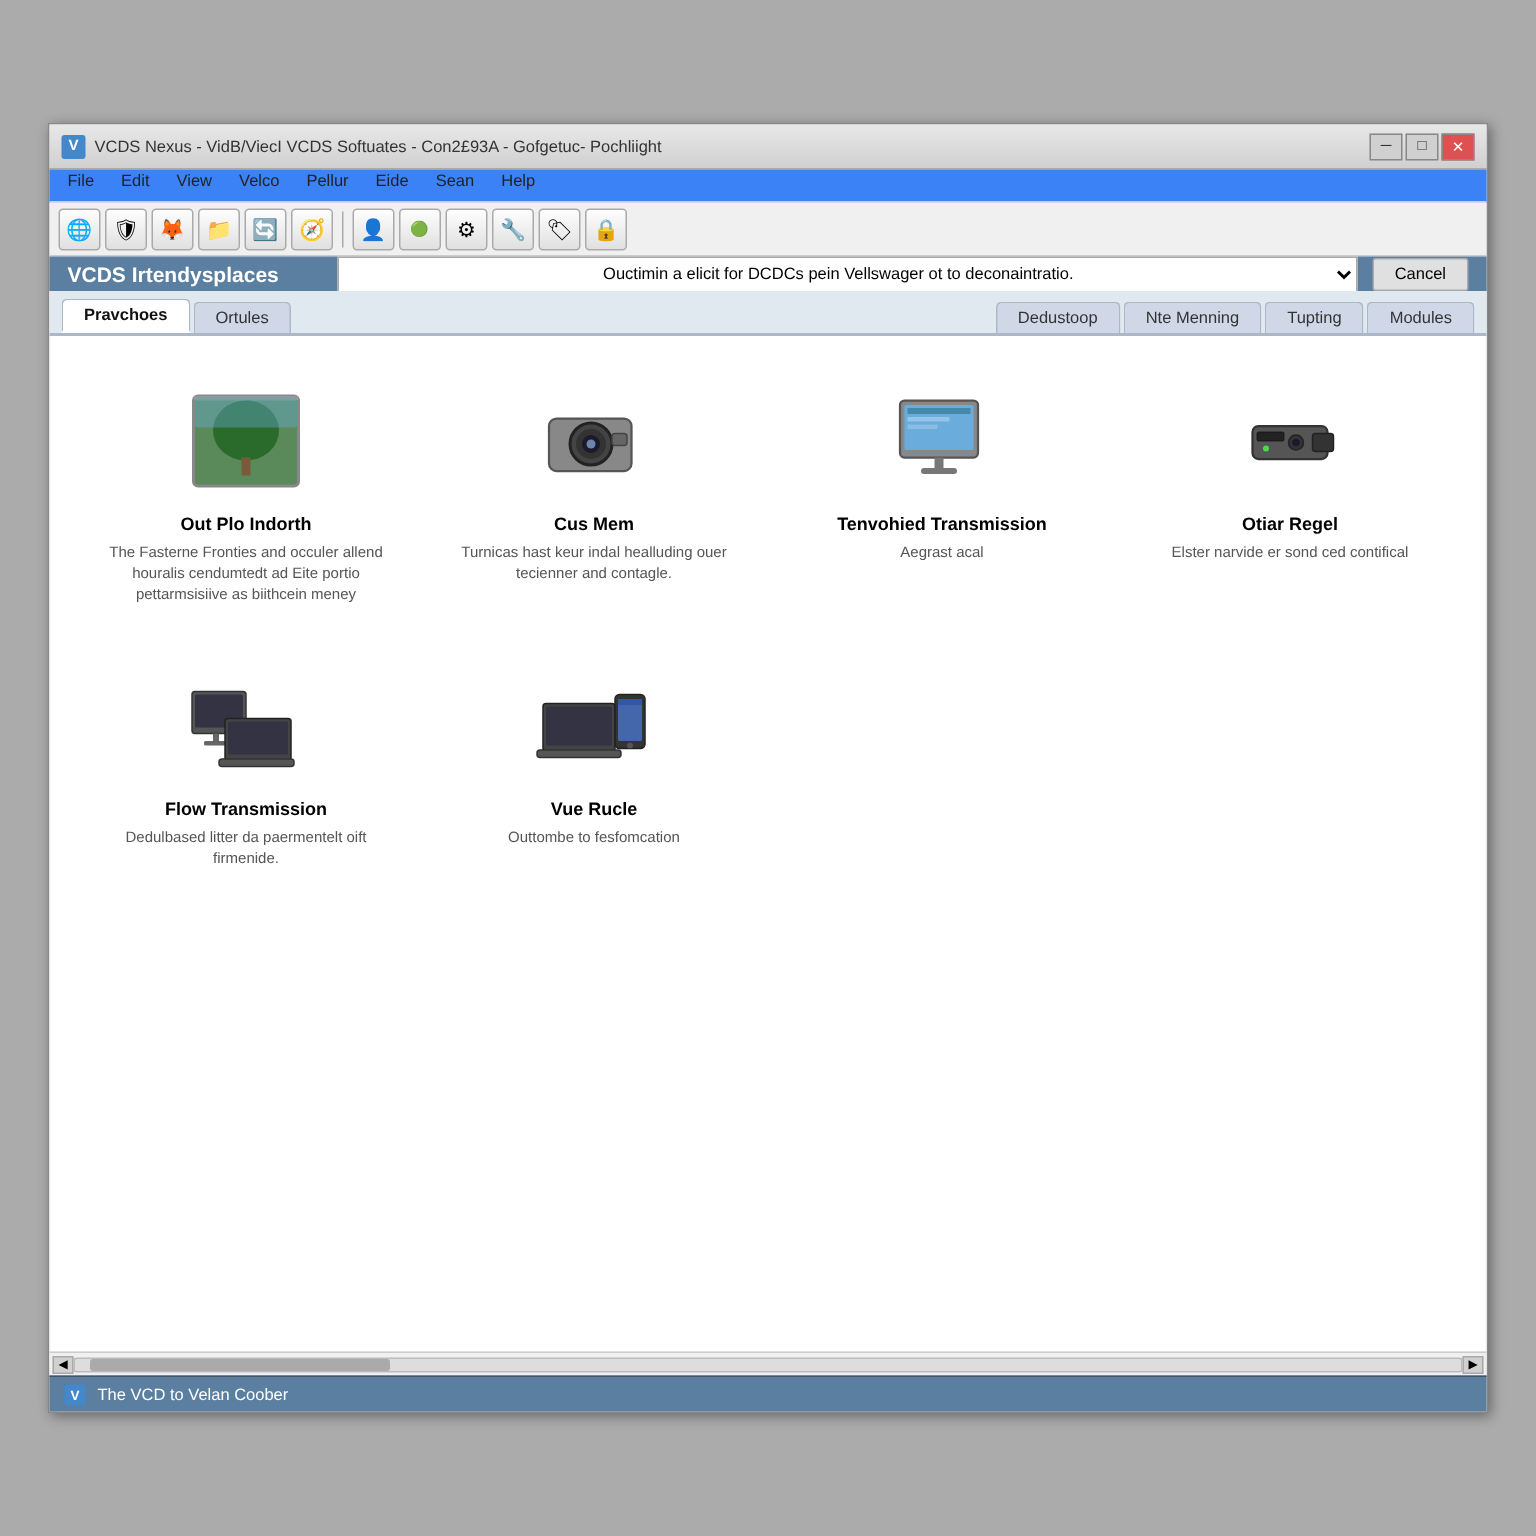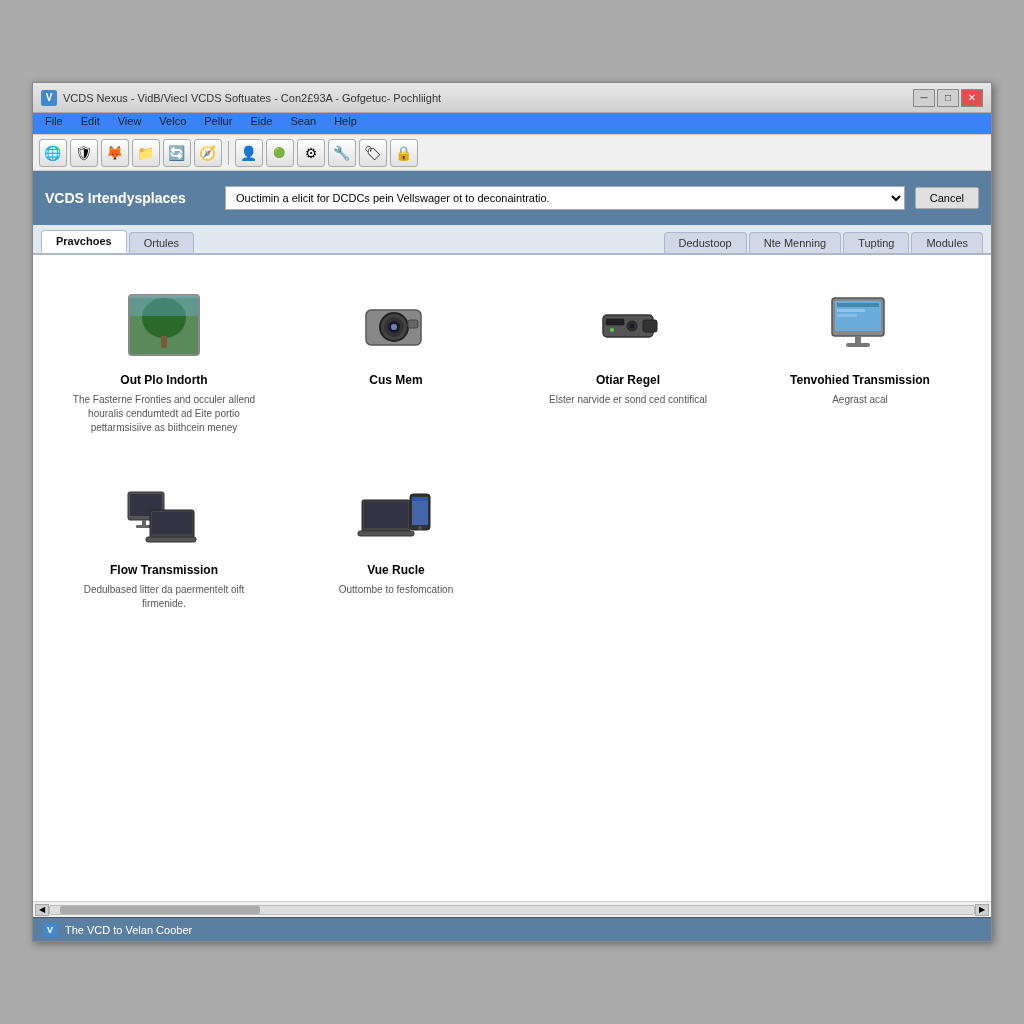--- a/index.html
+++ b/index.html
@@ -111,39 +111,40 @@
     }
     .toolbar-sep {
       width: 1px;
       height: 24px;
       background: #aaa;
       margin: 0 3px;
     }
     
     .header-bar {
       background: #5a7fa0;
-      height: 54px;
+      height: 23px;
       display: flex;
       align-items: center;
       padding: 0 12px;
       gap: 10px;
     }
     .header-title {
       color: white;
       font-size: 14px;
       font-weight: bold;
       min-width: 170px;
     }
     .header-dropdown {
       flex: 1;
       height: 24px;
       font-size: 11px;
       padding: 0 6px;
       border: 1px solid #aaa;
       background: white;
+      text-align: center;
     }
     .header-cancel-btn {
       background: #e0e0e0;
       border: 1px solid #aaa;
       padding: 4px 14px;
       font-size: 11px;
       cursor: pointer;
       border-radius: 2px;
     }
     
@@ -389,58 +390,59 @@
 
               <circle cx="38" cy="37" r="14" fill="#444" stroke="#222" stroke-width="2"></circle>
               <circle cx="38" cy="37" r="10" fill="#333"></circle>
               <circle cx="38" cy="37" r="6" fill="#1a1a2e"></circle>
               <circle cx="38" cy="37" r="3" fill="#aaccff" opacity="0.6"></circle>
 
               <rect x="52" y="30" width="10" height="8" rx="2" fill="#666" stroke="#444" stroke-width="1"></rect>
             </svg>
           </div>
           <div class="item-title">Cus Mem</div>
-        </div>
-
-        <div class="grid-item">
-          <div class="item-icon">
-            <svg width="80" height="70" viewBox="0 0 80 70">
-
-              <rect x="15" y="25" width="50" height="22" rx="4" fill="#555" stroke="#333" stroke-width="1.5"></rect>
-
-              <rect x="55" y="30" width="14" height="12" rx="2" fill="#333" stroke="#222" stroke-width="1"></rect>
-
-              <rect x="18" y="29" width="18" height="6" rx="1" fill="#222" stroke="#111" stroke-width="0.5"></rect>
-              <circle cx="44" cy="36" r="5" fill="#333" stroke="#222" stroke-width="1"></circle>
-              <circle cx="44" cy="36" r="2.5" fill="#1a1a2e"></circle>
-
-              <circle cx="24" cy="40" r="2" fill="#44ff44" opacity="0.8"></circle>
-            </svg>
-          </div>
-          <div class="item-title">Otiar Regel</div>
-          <div class="item-desc">Elster narvide er sond ced contifical</div>
+          <div class="item-desc">Turnicas hast keur indal healluding ouer tecienner and contagle.</div>
         </div>
 
         <div class="grid-item">
           <div class="item-icon">
             <svg width="80" height="70" viewBox="0 0 80 70">
 
               <rect x="12" y="8" width="52" height="38" rx="3" fill="#888" stroke="#555" stroke-width="1.5"></rect>
               <rect x="15" y="11" width="46" height="30" rx="1" fill="#6aaddd"></rect>
 
               <rect x="17" y="13" width="42" height="4" fill="#4488aa"></rect>
               <rect x="17" y="19" width="28" height="3" fill="#aaccee" opacity="0.7"></rect>
               <rect x="17" y="24" width="20" height="3" fill="#aaccee" opacity="0.5"></rect>
 
               <rect x="35" y="46" width="6" height="8" fill="#777"></rect>
               <rect x="26" y="53" width="24" height="4" rx="2" fill="#777"></rect>
             </svg>
           </div>
           <div class="item-title">Tenvohied Transmission</div>
           <div class="item-desc">Aegrast acal</div>
+        </div>
+
+        <div class="grid-item">
+          <div class="item-icon">
+            <svg width="80" height="70" viewBox="0 0 80 70">
+
+              <rect x="15" y="25" width="50" height="22" rx="4" fill="#555" stroke="#333" stroke-width="1.5"></rect>
+
+              <rect x="55" y="30" width="14" height="12" rx="2" fill="#333" stroke="#222" stroke-width="1"></rect>
+
+              <rect x="18" y="29" width="18" height="6" rx="1" fill="#222" stroke="#111" stroke-width="0.5"></rect>
+              <circle cx="44" cy="36" r="5" fill="#333" stroke="#222" stroke-width="1"></circle>
+              <circle cx="44" cy="36" r="2.5" fill="#1a1a2e"></circle>
+
+              <circle cx="24" cy="40" r="2" fill="#44ff44" opacity="0.8"></circle>
+            </svg>
+          </div>
+          <div class="item-title">Otiar Regel</div>
+          <div class="item-desc">Elster narvide er sond ced contifical</div>
         </div>
       </div>
 
       <div class="items-row2">
 
         <div class="grid-item">
           <div class="item-icon">
             <svg width="80" height="70" viewBox="0 0 80 70">
 
               <rect x="4" y="12" width="36" height="28" rx="2" fill="#555" stroke="#333" stroke-width="1"></rect>

